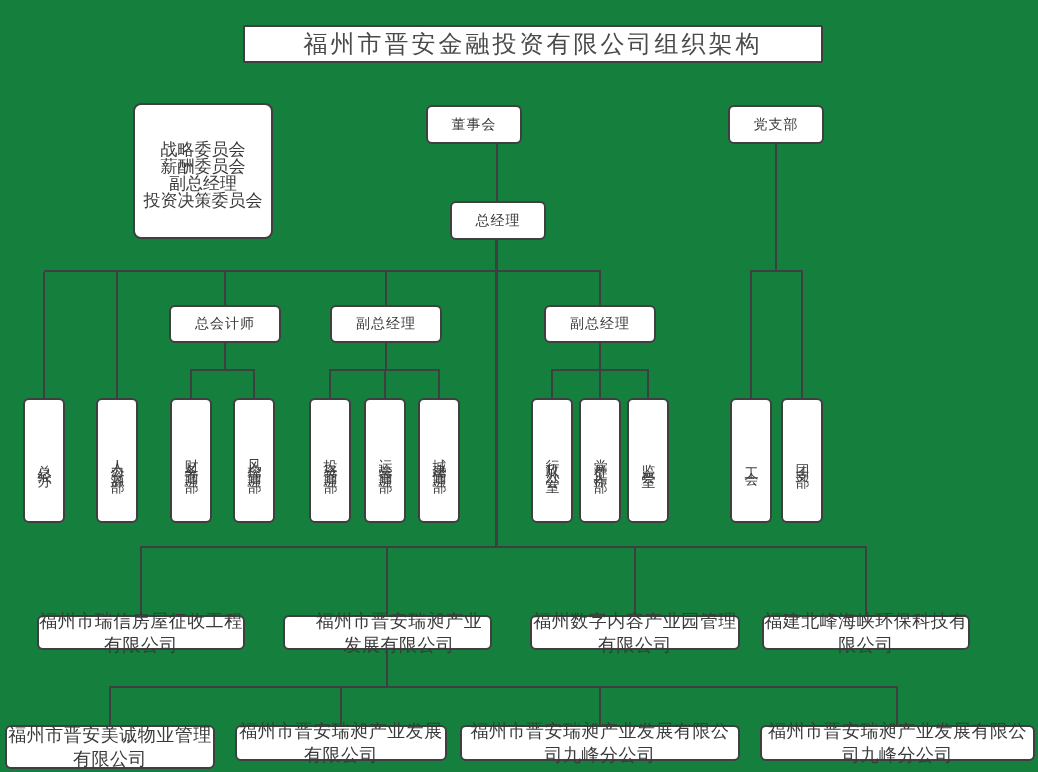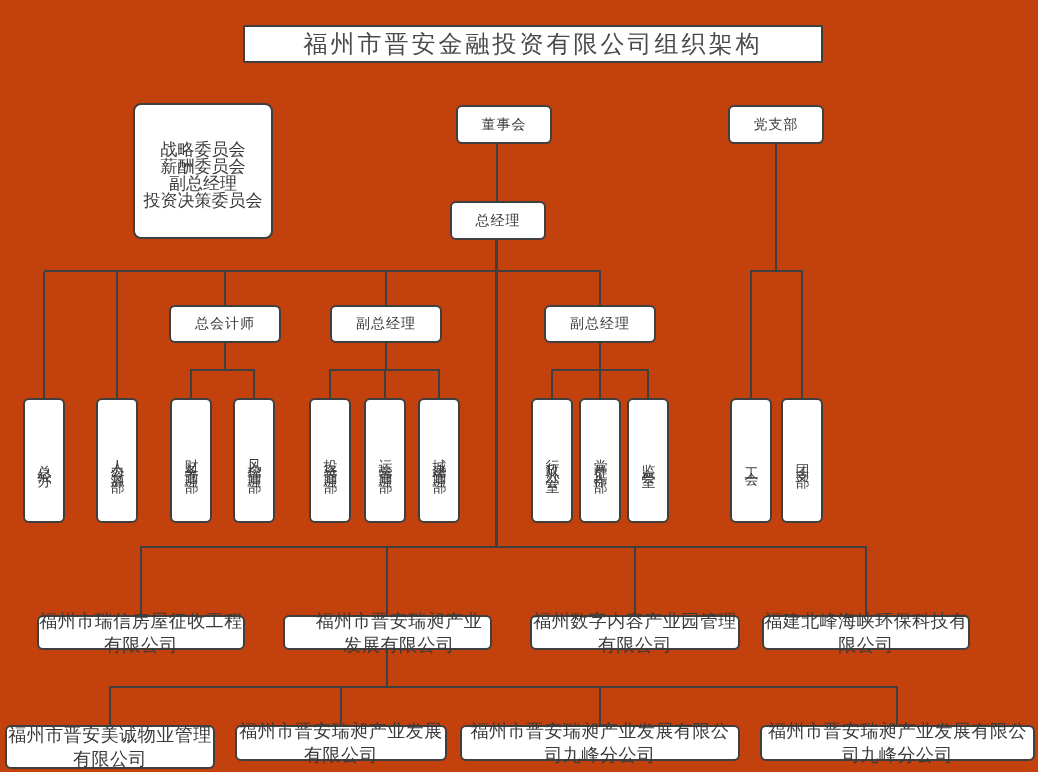--- a/index.html
+++ b/index.html
@@ -2,21 +2,21 @@
 <html><head>
 <meta charset="utf-8">
 <style>
   * { margin: 0; padding: 0; box-sizing: border-box; }
   html, body { background: #ffffff; }
   body { font-family: "Liberation Serif", serif; color: #3a3a3a; }
   #chart {
     position: relative;
     width: 1038px;
     height: 772px;
-    background: #c2410c;
+    background: #15803d;
     overflow: hidden;
   }
   .box {
     position: absolute;
     background: #ffffff;
     border: 2px solid #3f3f3f;
     border-radius: 6px;
     display: flex;
     align-items: center;
     justify-content: center;
@@ -98,21 +98,21 @@
     <span>福州市晋安金融投资有限公司组织架构</span>
   </div>
 
   <div class="box committee-box" style="left:133px;top:103px;width:140px;height:136px;">
     <div class="cline">战略委员会</div>
     <div class="cline">薪酬委员会</div>
     <div class="cline">副总经理</div>
     <div class="cline">投资决策委员会</div>
   </div>
 
-  <div class="box node" style="left:456px;top:105px;width:96px;height:39px;font-family:Liberation Serif, serif;">
+  <div class="box node" style="left:426px;top:105px;width:96px;height:39px;font-family:Liberation Serif, serif;">
     <span>董事会</span>
   </div>
   <div class="box node" style="left:450px;top:201px;width:96px;height:39px;">
     <span>总经理</span>
   </div>
   <div class="box node" style="left:728px;top:105px;width:96px;height:39px;">
     <span>党支部</span>
   </div>
 
   <div class="box node" style="left:169px;top:305px;width:112px;height:38px;">

